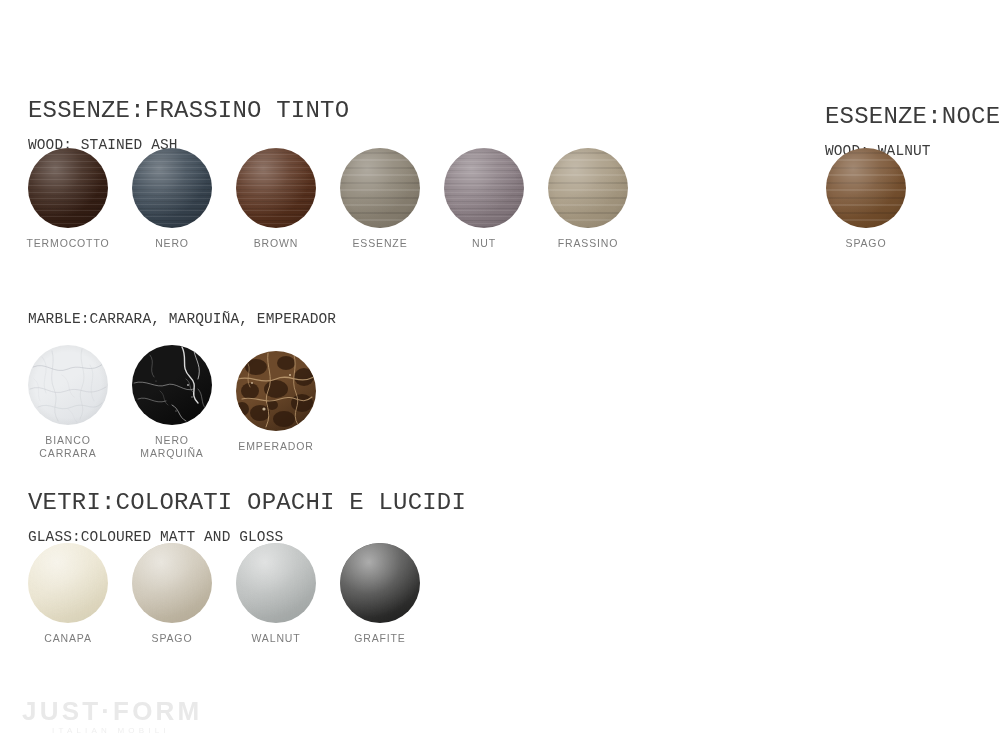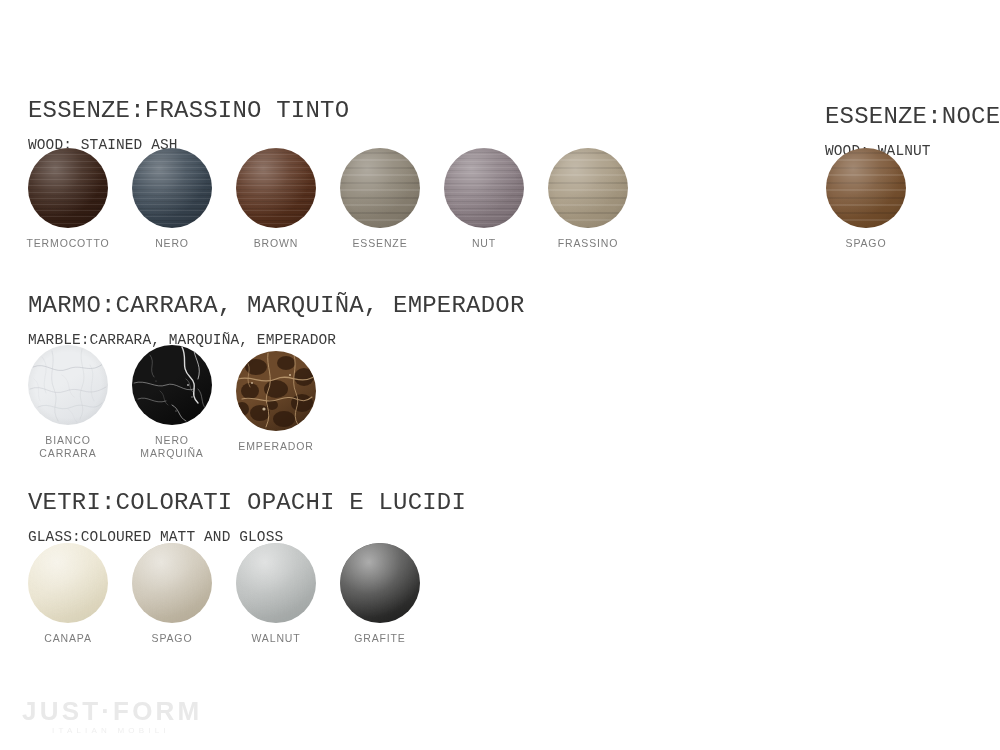--- a/index.html
+++ b/index.html
@@ -231,21 +231,20 @@
       <div class="grain grain-wide"></div>
       <div class="sheen"></div>
       <div class="vignette"></div>
     </div>
     <div class="swatch-label">SPAGO</div>
   </div>
 </div>
 
 <div class="section" style="left:28px; top:295px;">
   <div class="heading-block">
-    <div class="heading-it">MARMO:CARRARA, MARQUIÑA, EMPERADOR</div>
     <div class="heading-en">MARBLE:CARRARA, MARQUIÑA, EMPERADOR</div>
   </div>
 </div>
 
 <div class="swatch-row" style="left:16px; top:345px;">
   <div class="swatch-cell">
     <div class="swatch-disc" style="background: linear-gradient(148deg, rgb(236, 238, 240) 0%, rgb(236, 238, 240) 46%, rgb(220, 223, 227) 100%);">
       <svg class="grain" style="inset:0" viewBox="0 0 80 80" preserveAspectRatio="none">
         <g stroke="#c3c7cc" fill="none" stroke-linecap="round">
           <path d="M5 22 C18 16, 26 30, 40 24 S62 30, 76 18" stroke-width="0.9" opacity="0.75"></path>

